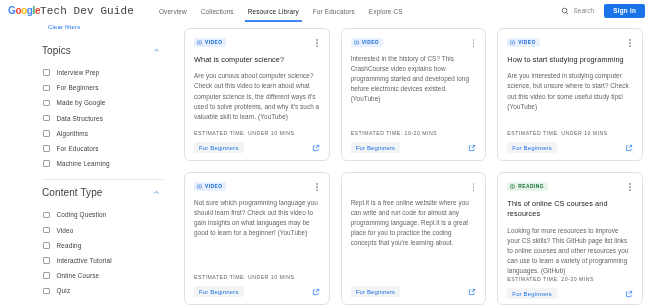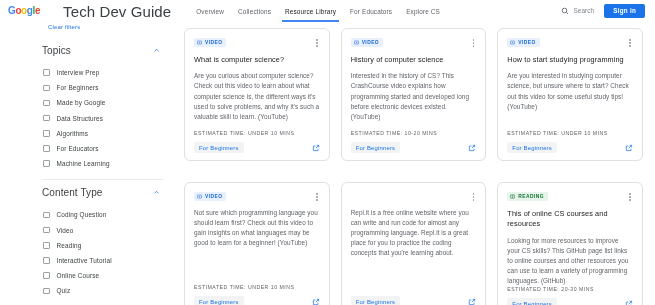--- a/index.html
+++ b/index.html
@@ -17,21 +17,21 @@
     height: 22px;
     display: flex; align-items: center;
     padding: 0 10px 0 8px;
     background: #fff;
     position: relative;
   }
   .logo { font-size: 10px; font-weight: 700; letter-spacing: -0.4px; line-height: 1; white-space: nowrap; }
   .logo .b { color: #4285F4; } .logo .r { color: #EA4335; }
   .logo .y { color: #FBBC05; } .logo .g { color: #34A853; }
   .brand {
-    font-size: 15px; color: #3c4043; margin-left: 23px; white-space: nowrap; letter-spacing: 0.1px;
+    font-size: 11px; color: #3c4043; margin-left: 0; white-space: nowrap; letter-spacing: 0.1px; font-family: Liberation Mono, monospace;
   }
   .nav { display: flex; align-items: center; margin-left: 18px; height: 22px; }
   .nav-item {
     font-size: 6.4px; color: #5f6368; padding: 0 7px; white-space: nowrap;
     letter-spacing: 0.15px; height: 22px; display: flex; align-items: center; position: relative;
     cursor: pointer;
   }
   .nav-item.active { color: #202124; }
   .nav-item.active::after {
     content: ""; position: absolute; left: 4px; right: 4px; bottom: 0;
@@ -71,21 +71,21 @@
     flex: 0 0 auto; background: #fff;
   }
   .opt-label { font-size: 6.4px; color: #3c4043; letter-spacing: 0.15px; white-space: nowrap; }
   .facet-div { border-top: 1px solid #e8eaed; margin: 0 0 0 0; }
 
   
   .results {
     flex: 1; padding: 6px 12px 0 6px;
     display: grid;
     grid-template-columns: repeat(3, 1fr);
-    gap: 21px 11px;
+    gap: 11px 11px;
     align-content: start;
   }
   .card {
     background: #fff; border: 1px solid #e0e0e0; border-radius: 6px;
     padding: 9px 9px 7px 9px;
     height: 133px;
     display: flex; flex-direction: column; position: relative;
   }
   .card-top { display: flex; align-items: flex-start; justify-content: space-between; min-height: 10px; }
   .badge {
@@ -265,21 +265,20 @@
                 <path d="M10 9l5 3-5 3z" fill="#1967d2"></path>
               </svg>
             <span>VIDEO</span>
           </span>
           <span class="kebab">
               <i></i>
               <i></i>
               <i></i>
             </span>
         </div>
-        <div class="card-title">History of computer science</div>
         <div class="card-desc">Interested in the history of CS? This CrashCourse video explains how programming started and developed long before electronic devices existed. (YouTube)</div>
         <div class="card-time">ESTIMATED TIME: 10-20 MINS</div>
         <div class="card-foot">
           <span class="tag">For Beginners</span>
           <svg class="ext" width="8" height="8" viewBox="0 0 24 24">
               <path fill="none" stroke="#1a73e8" stroke-width="2.2" d="M14 4h6v6M20 4l-8.5 8.5M18 14v5a1 1 0 0 1-1 1H5a1 1 0 0 1-1-1V7a1 1 0 0 1 1-1h5"></path>
             </svg>
         </div>
       </div>
 

